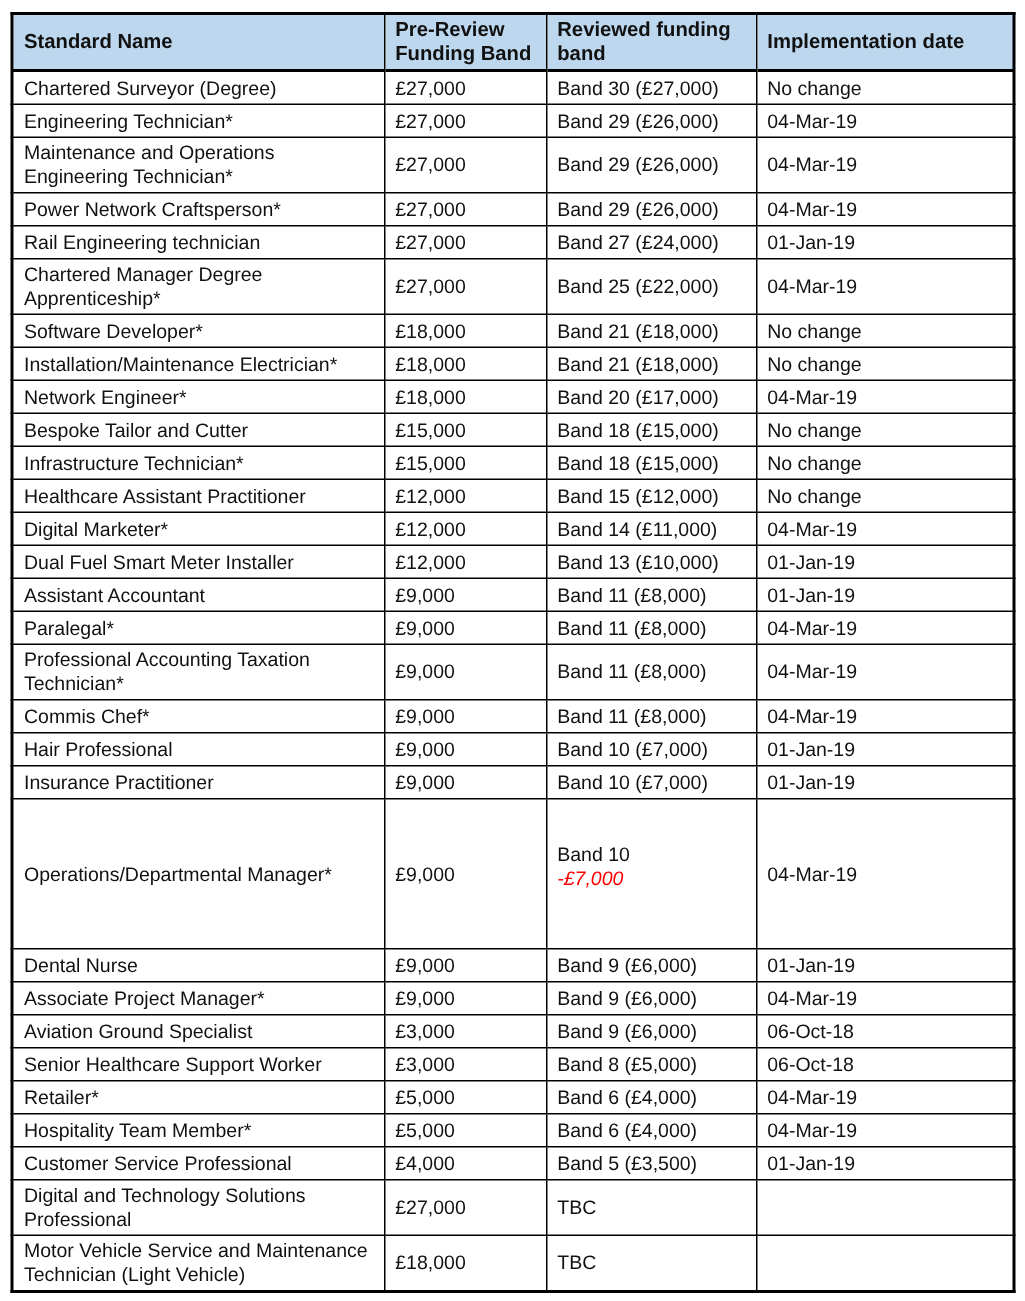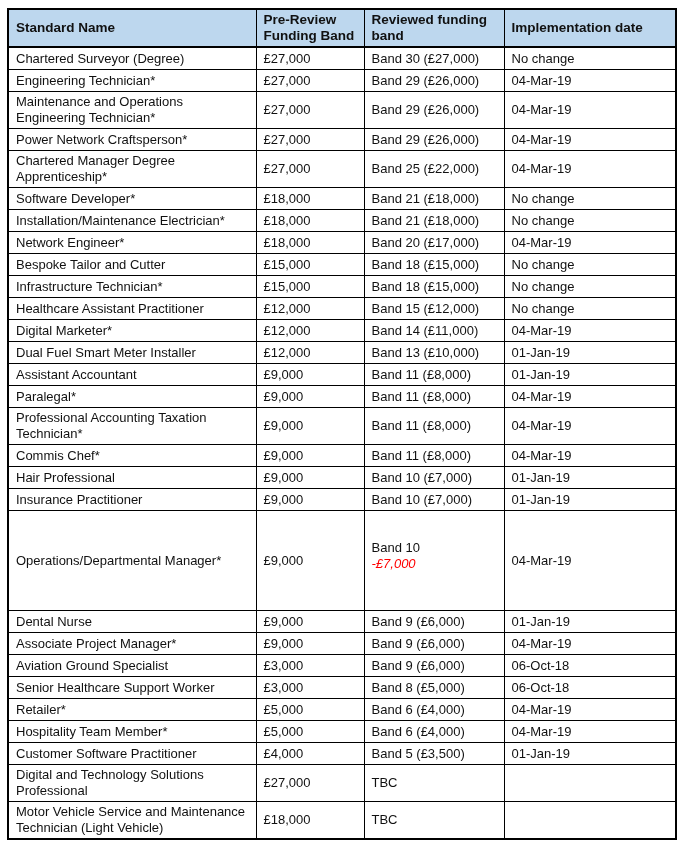--- a/index.html
+++ b/index.html
@@ -91,20 +91,26 @@
           <td>Band 29 (£26,000)</td>
           <td>04-Mar-19</td>
         </tr>
         <tr>
           <td>Power Network Craftsperson*</td>
           <td>£27,000</td>
           <td>Band 29 (£26,000)</td>
           <td>04-Mar-19</td>
         </tr>
         <tr>
+          <td>Rail Engineering technician</td>
+          <td>£27,000</td>
+          <td>Band 27 (£24,000)</td>
+          <td>01-Jan-19</td>
+        </tr>
+        <tr>
           <td>Chartered Manager Degree Apprenticeship*</td>
           <td>£27,000</td>
           <td>Band 25 (£22,000)</td>
           <td>04-Mar-19</td>
         </tr>
         <tr>
           <td>Software Developer*</td>
           <td>£18,000</td>
           <td>Band 21 (£18,000)</td>
           <td>No change</td>
@@ -228,21 +234,21 @@
           <td>Band 6 (£4,000)</td>
           <td>04-Mar-19</td>
         </tr>
         <tr>
           <td>Hospitality Team Member*</td>
           <td>£5,000</td>
           <td>Band 6 (£4,000)</td>
           <td>04-Mar-19</td>
         </tr>
         <tr>
-          <td>Customer Software Practitioner</td>
+          <td>Customer Service Professional</td>
           <td>£4,000</td>
           <td>Band 5 (£3,500)</td>
           <td>01-Jan-19</td>
         </tr>
         <tr>
           <td>Digital and Technology Solutions Professional</td>
           <td>£27,000</td>
           <td>TBC</td>
           <td></td>
         </tr>

